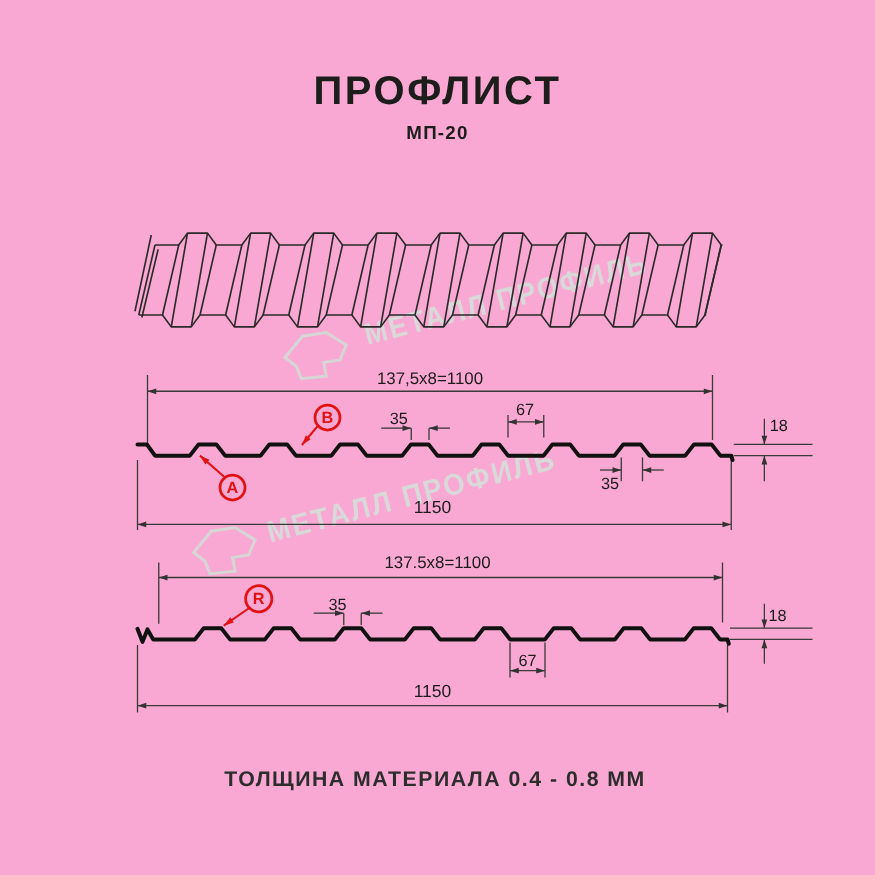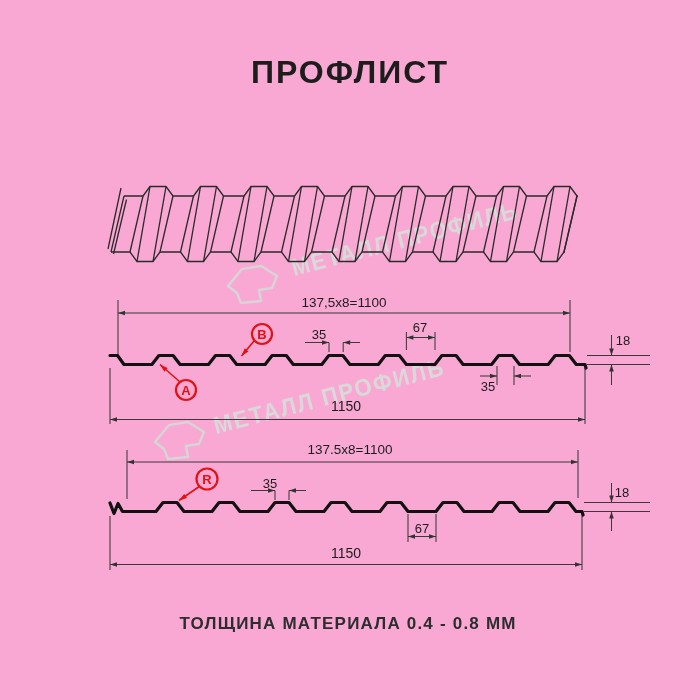--- a/index.html
+++ b/index.html
@@ -22,20 +22,21 @@
   .wmt{font-size:24px;font-weight:700;letter-spacing:2px;}
   .wml{fill:none;stroke-width:2.4;}
   .redc{fill:none;stroke-width:2.2;}
 </style>
 </head>
 <body>
 
 <div id="stage">
 
   <div class="title">ПРОФЛИСТ</div>
+  <div class="subtitle">МП-20</div>
 
   <svg width="700" height="700" viewBox="0 0 700 700">
 
     <defs>
       <g id="mplogo">
         <path d="M3,20 L17,3 L36,0 L52,10 L47,22 L34,24 L36,35 L16,37 L12,27 Z"></path>
       </g>
     </defs>
 
     <g>

